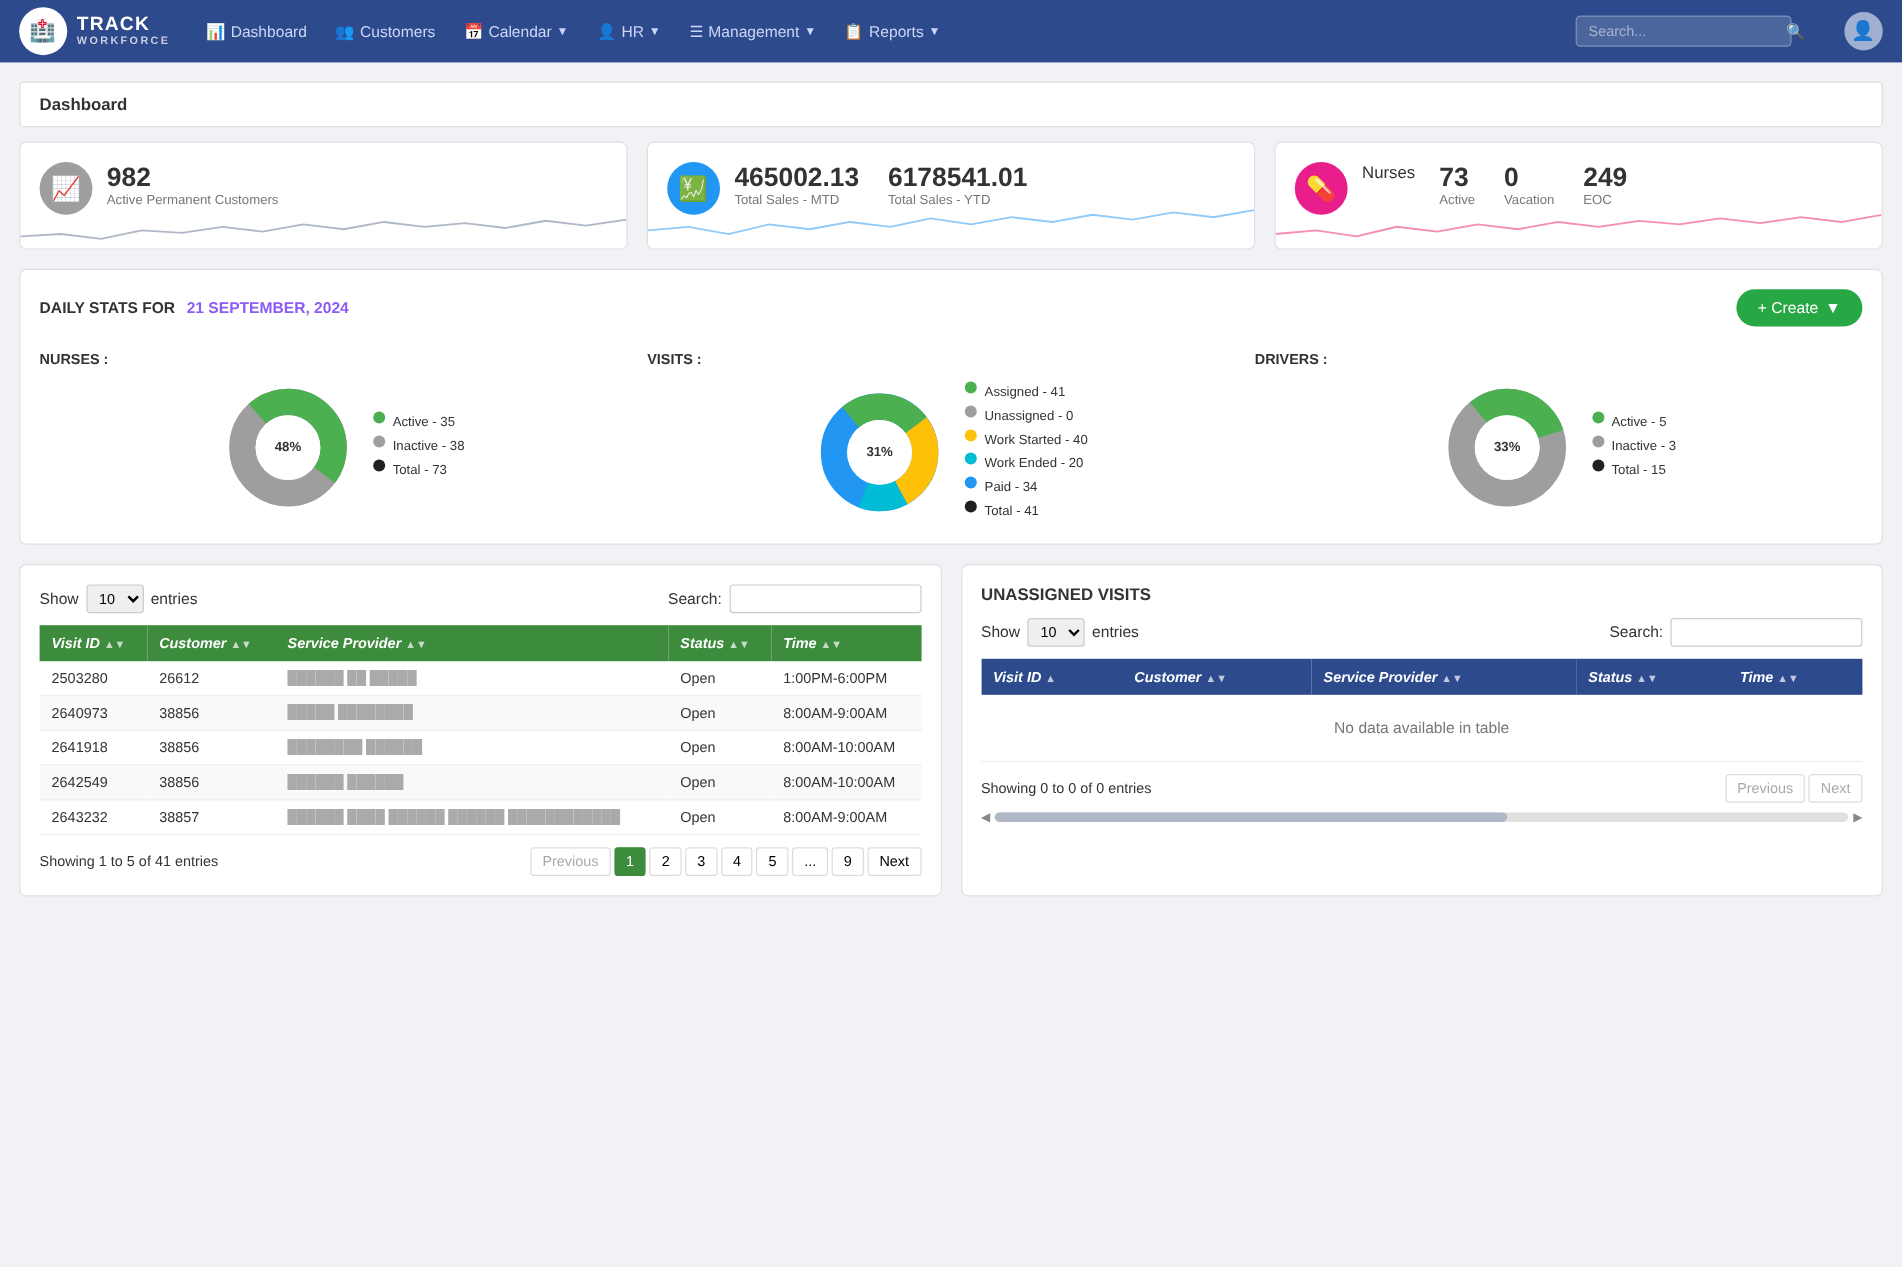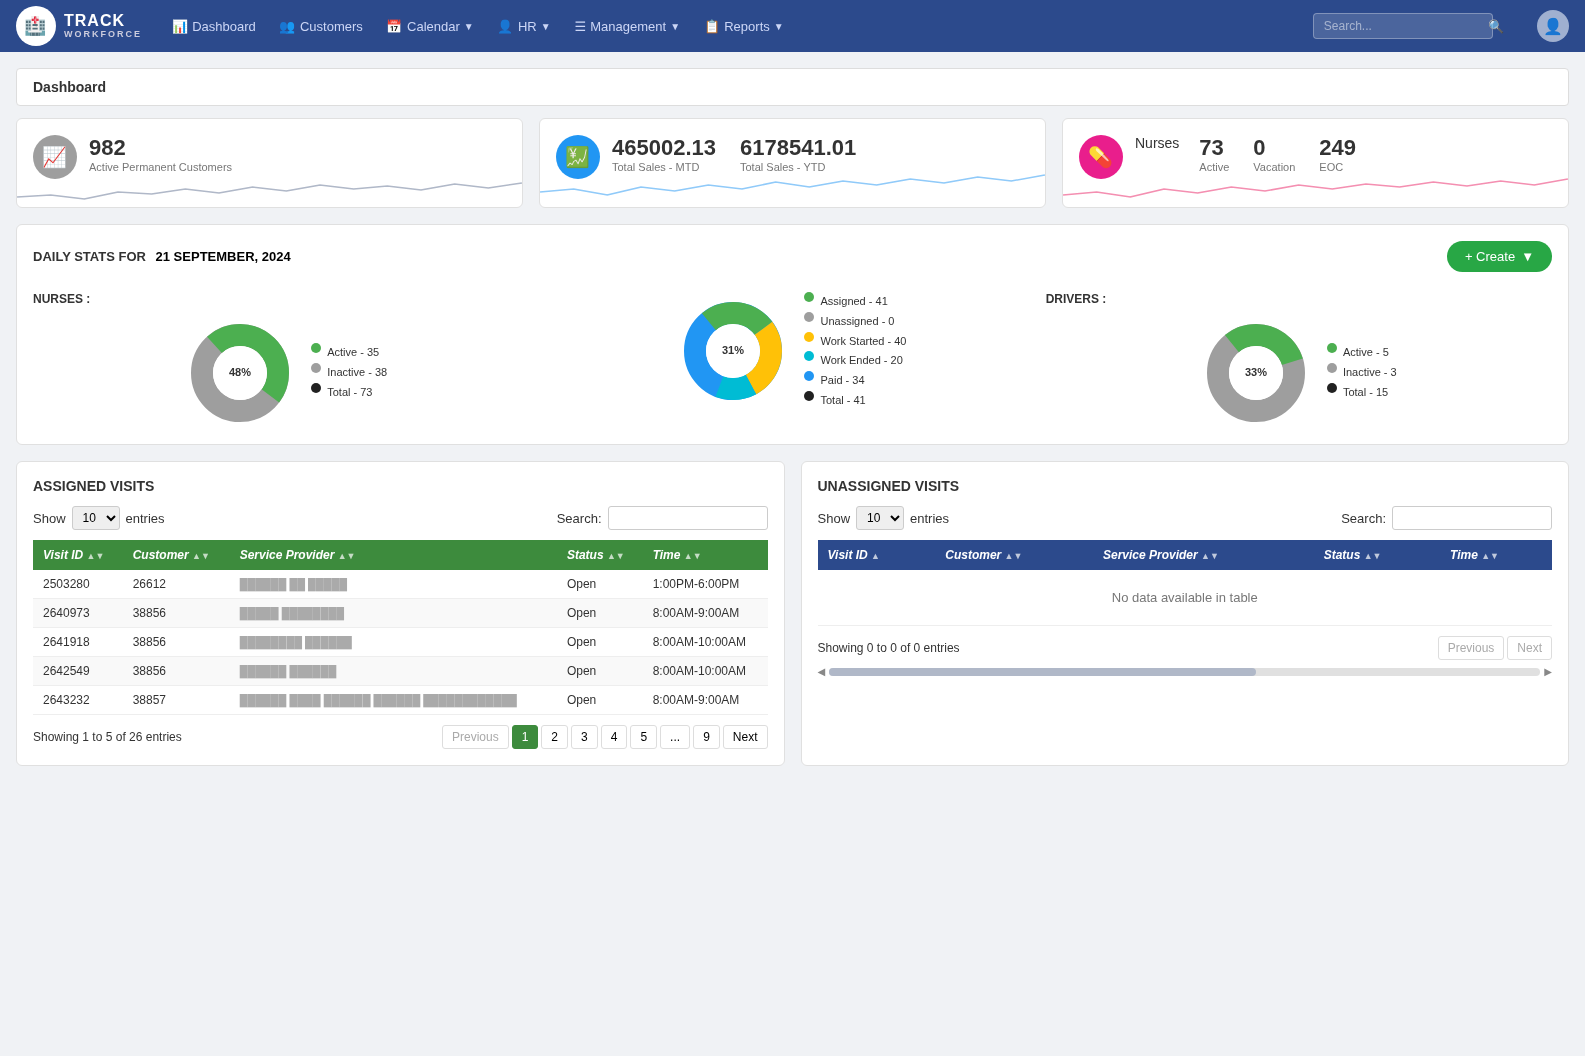--- a/index.html
+++ b/index.html
@@ -255,21 +255,21 @@
           <polyline points="0,28 20,25 40,30 60,22 80,26 100,20 120,24 140,18 160,22 180,17 200,20 220,15 240,19 260,14 280,18 300,12" fill="none" stroke="#f48fb1" stroke-width="1.5"></polyline>
         </svg>
       </div>
     </div>
   </div>
 
   <div class="daily-stats-card">
     <div class="daily-header">
       <div class="daily-title">
         <span>DAILY STATS FOR</span>
-        <span style="color:#000000;margin-left:6px;">21 SEPTEMBER, 2024</span>
+        <span style="color:#8b5cf6;margin-left:6px;">21 SEPTEMBER, 2024</span>
       </div>
       <button class="create-btn">
         <span>+ Create</span>
         <span>▼</span>
       </button>
     </div>
 
     <div class="charts-row">
 
       <div class="chart-section">
@@ -293,20 +293,21 @@
               </div>
             <div class="legend-item">
                 <span class="legend-dot" style="background:#212121"></span>
                 <span>Total - 73</span>
               </div>
           </div>
         </div>
       </div>
 
       <div class="chart-section">
+        <div class="chart-title">VISITS :</div>
         <div class="donut-container">
           <svg class="donut-svg" viewBox="0 0 110 110">
             <circle cx="55" cy="55" r="38" fill="none" stroke="#2196f3" stroke-width="22"></circle>
             <circle cx="55" cy="55" r="38" fill="none" stroke="#4caf50" stroke-width="22" stroke-dasharray="66.8 176.9" stroke-dashoffset="31.5" transform="rotate(-90 55 55)"></circle>
             <circle cx="55" cy="55" r="38" fill="none" stroke="#ffc107" stroke-width="22" stroke-dasharray="65.2 178.5" stroke-dashoffset="-35.3" transform="rotate(-90 55 55)"></circle>
             <circle cx="55" cy="55" r="38" fill="none" stroke="#00bcd4" stroke-width="22" stroke-dasharray="32.6 211.1" stroke-dashoffset="-100.5" transform="rotate(-90 55 55)"></circle>
             <circle cx="55" cy="55" r="27" fill="white"></circle>
             <text x="55" y="58" text-anchor="middle" font-size="11" font-weight="bold" fill="#333">31%</text>
           </svg>
           <div class="legend">
@@ -362,21 +363,20 @@
               </div>
           </div>
         </div>
       </div>
     </div>
   </div>
 
   <div class="tables-row">
 
     <div class="table-card">
-      <div class="table-title">ASSIGNED VISITS</div>
       <div class="table-controls">
         <div class="table-controls-left">
           <span>Show</span>
           <select class="entries-select">
             <option>10</option><option>25</option><option>50</option>
           </select>
           <span>entries</span>
         </div>
         <div class="table-controls-right">
           <span>Search:</span>
@@ -425,21 +425,21 @@
             <tr>
     <td>2643232</td>
     <td>38857</td>
     <td style="color:#aaa;font-size:11px;">██████ ████ ██████ ██████ ████████████</td>
     <td>Open</td>
     <td>8:00AM-9:00AM</td>
   </tr>
           </tbody>
       </table>
       <div class="pagination">
-        <span>Showing 1 to 5 of 26 entries</span>
+        <span>Showing 1 to 5 of 41 entries</span>
         <div class="page-btns">
           <button class="page-btn disabled" disabled="">Previous</button>
           <button class="page-btn active">1</button>
           <button class="page-btn">2</button>
           <button class="page-btn">3</button>
           <button class="page-btn">4</button>
           <button class="page-btn">5</button>
           <button class="page-btn">...</button>
           <button class="page-btn">9</button>
           <button class="page-btn">Next</button>

